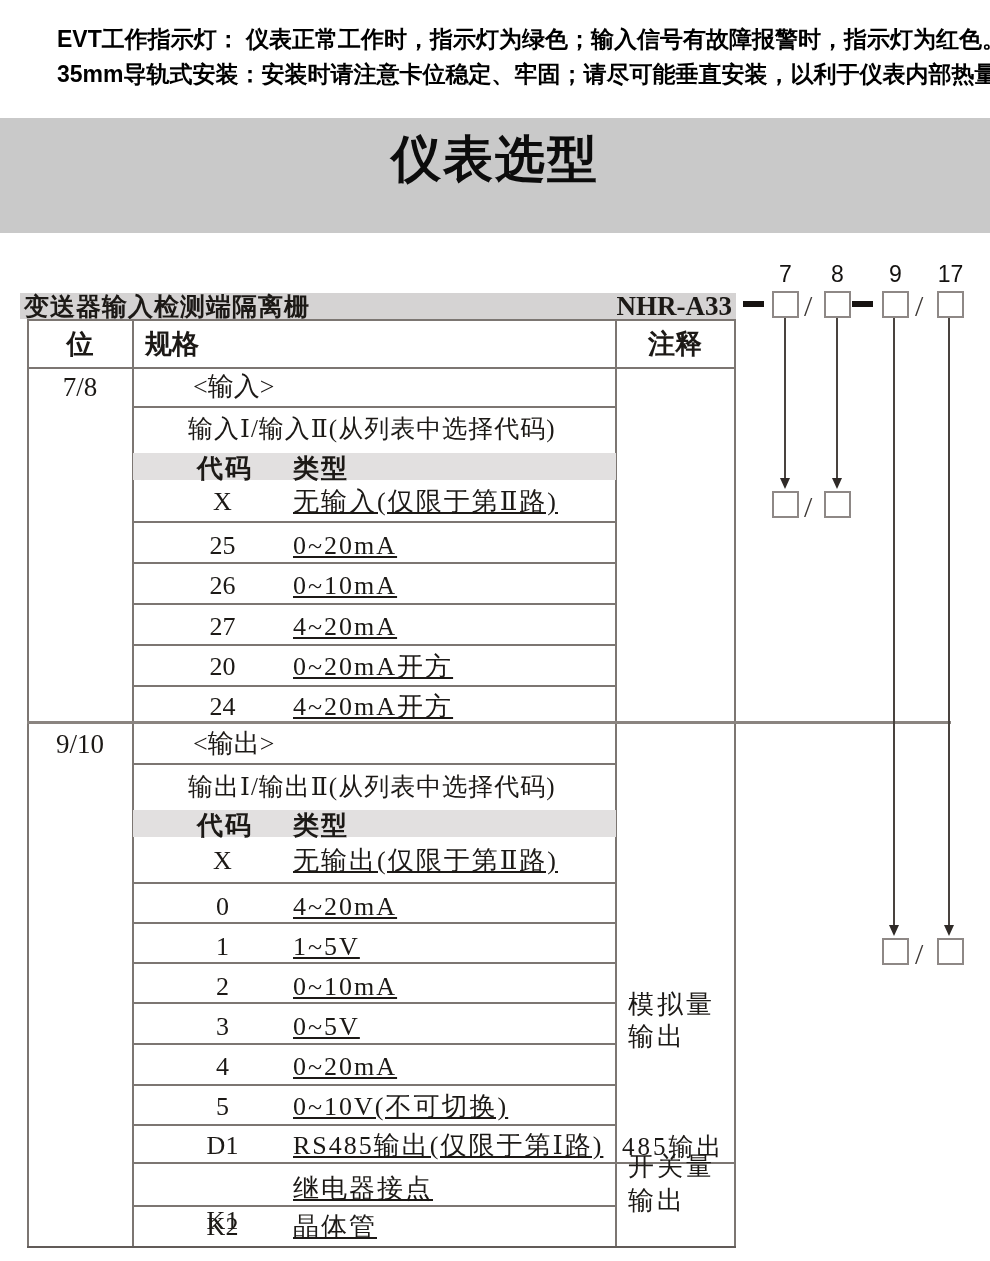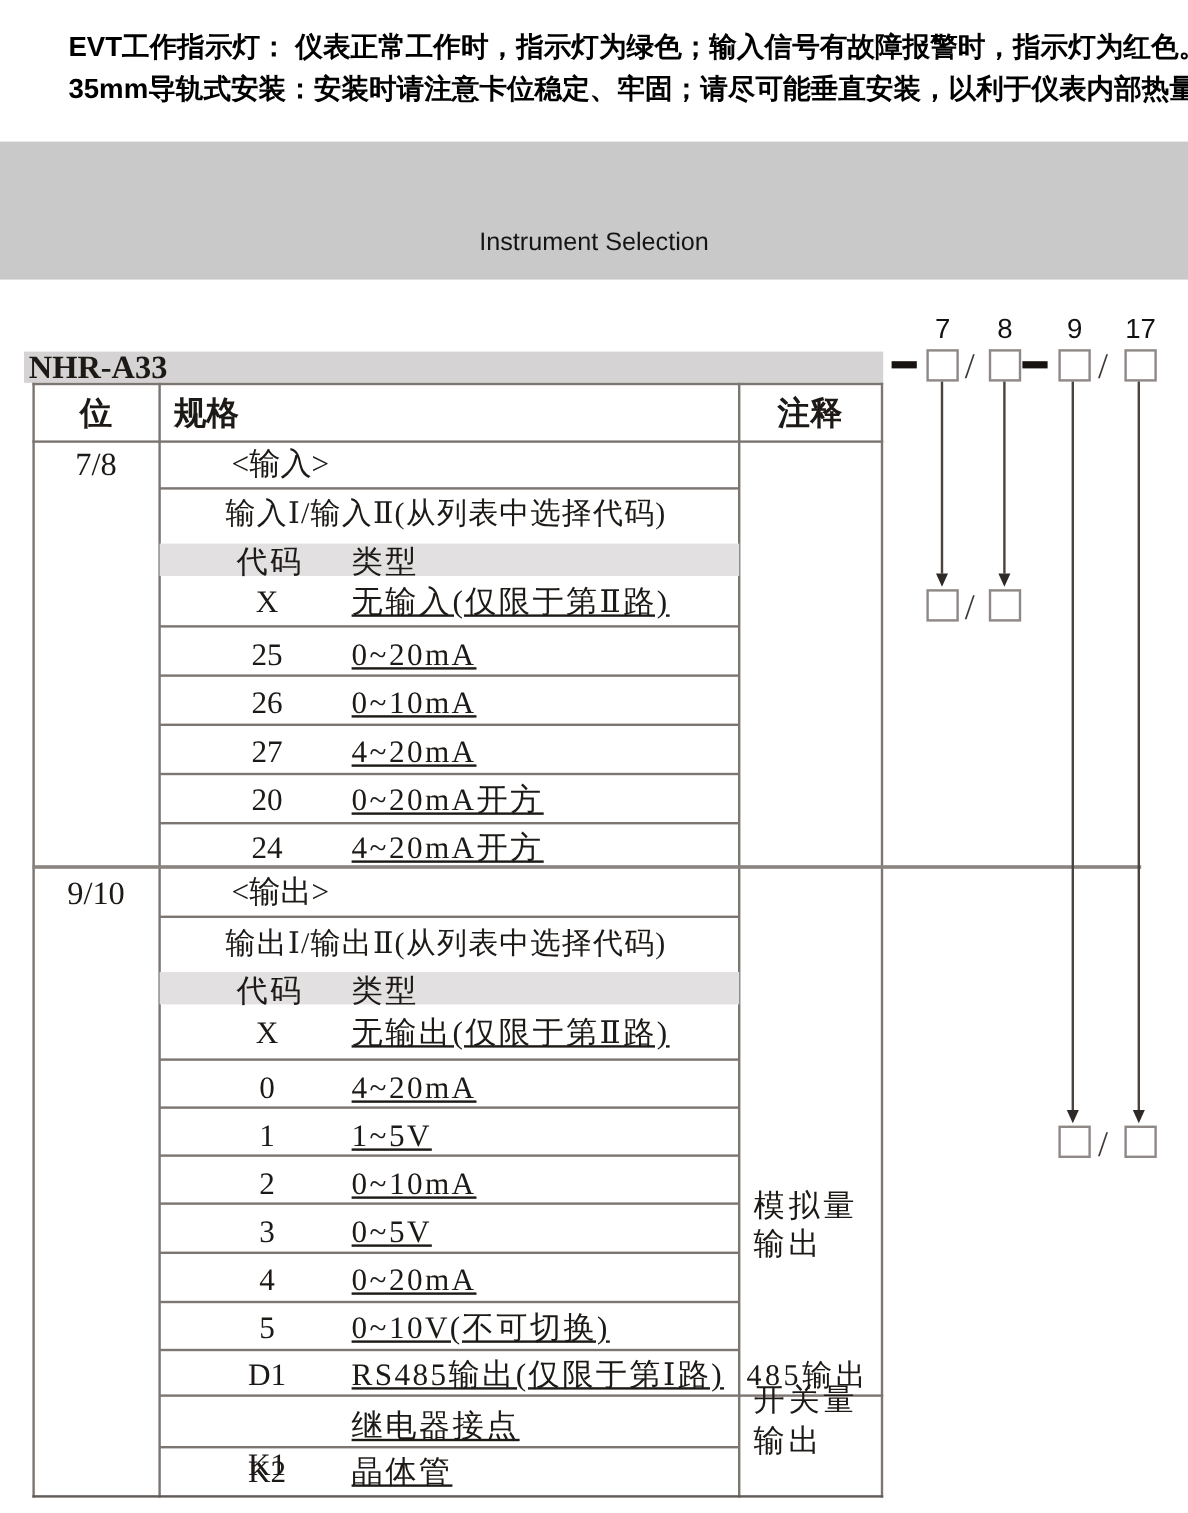--- a/index.html
+++ b/index.html
@@ -24,21 +24,21 @@
   .model{font-weight:600;font-size:27px;white-space:nowrap;}
   
   .gh{position:absolute;height:2px;background:#7c7672;}
   .gv{position:absolute;width:2px;background:#7c7672;}
   .heavy{background:#615b58;}
   .section-line{height:3px;background:#8a8480;}
   
   .subbar{position:absolute;left:133px;width:483px;height:27px;background:#e2e0e0;}
   
   .t{position:absolute;font-size:26px;line-height:1;white-space:nowrap;}
-  .bold{font-weight:normal;}
+  .bold{font-weight:bold;}
   .pos{left:27px;width:106px;text-align:center;font-size:27px;}
   .th{position:absolute;top:331px;font-weight:bold;font-size:27px;line-height:1;}
   .code{left:155px;width:135px;text-align:center;}
   .typ{left:293px;letter-spacing:2px;text-decoration:underline;}
   .noteTxt{left:628px;letter-spacing:3px;}
   .noteTxt span{display:block;}
   
   .digit{position:absolute;width:27px;text-align:center;
          font-family:"Liberation Sans","DejaVu Sans",sans-serif;
          font-weight:500;font-size:23px;line-height:1;color:#141210;}
@@ -50,24 +50,25 @@
          border-left:5px solid transparent;border-right:5px solid transparent;
          border-top:11px solid #2f2a27;}
 </style>
 </head>
 <body>
 
 <div class="topnote" style="top:28px">EVT工作指示灯： 仪表正常工作时，指示灯为绿色；输入信号有故障报警时，指示灯为红色。</div>
 <div class="topnote" style="top:63px">35mm导轨式安装：安装时请注意卡位稳定、牢固；请尽可能垂直安装，以利于仪表内部热量散发。</div>
 
 <div class="banner">
-  <div class="banner-sub">Instrument Selection</div>
+  <div class="banner-title">仪表选型</div>
 </div>
 
 <div class="titlebar">
+  <span class="product">变送器输入检测端隔离栅</span>
   <span class="model">NHR-A33</span>
 </div>
 
 <div class="gv" style="left:27px;top:319px;height:929px"></div>
 <div class="gv" style="left:132px;top:319px;height:929px"></div>
 <div class="gv" style="left:615px;top:319px;height:929px"></div>
 <div class="gv" style="left:734px;top:319px;height:929px"></div>
 
 <div class="gh" style="left:27px;top:319px;width:709px"></div>
 <div class="gh" style="left:27px;top:367px;width:709px"></div>

